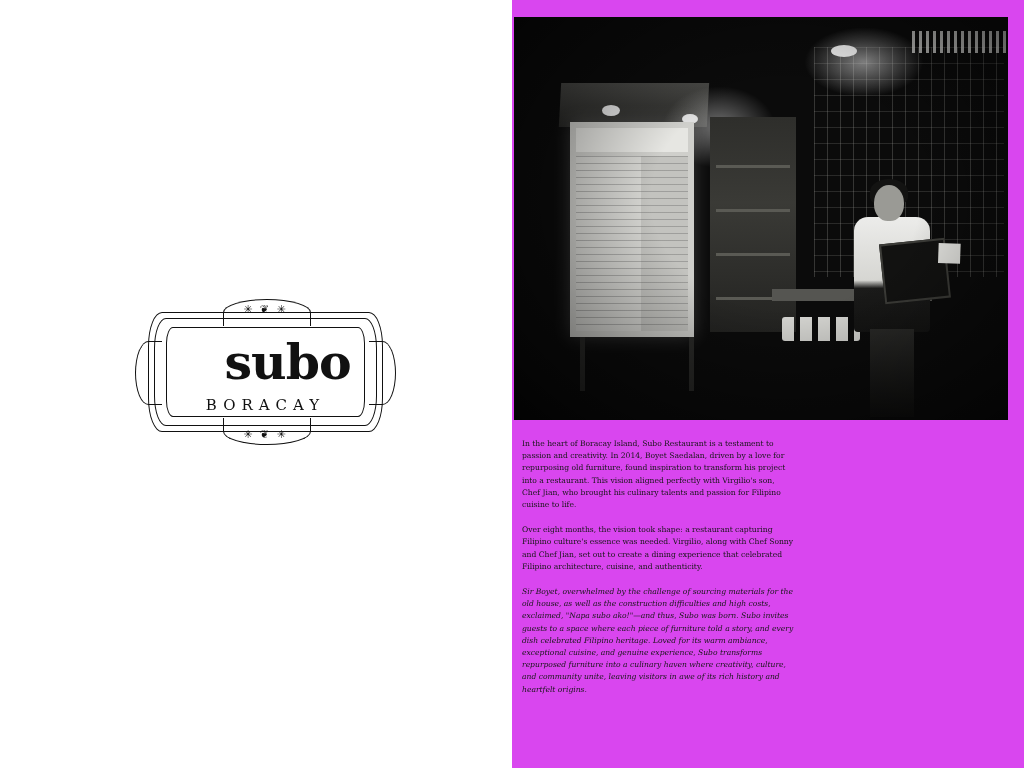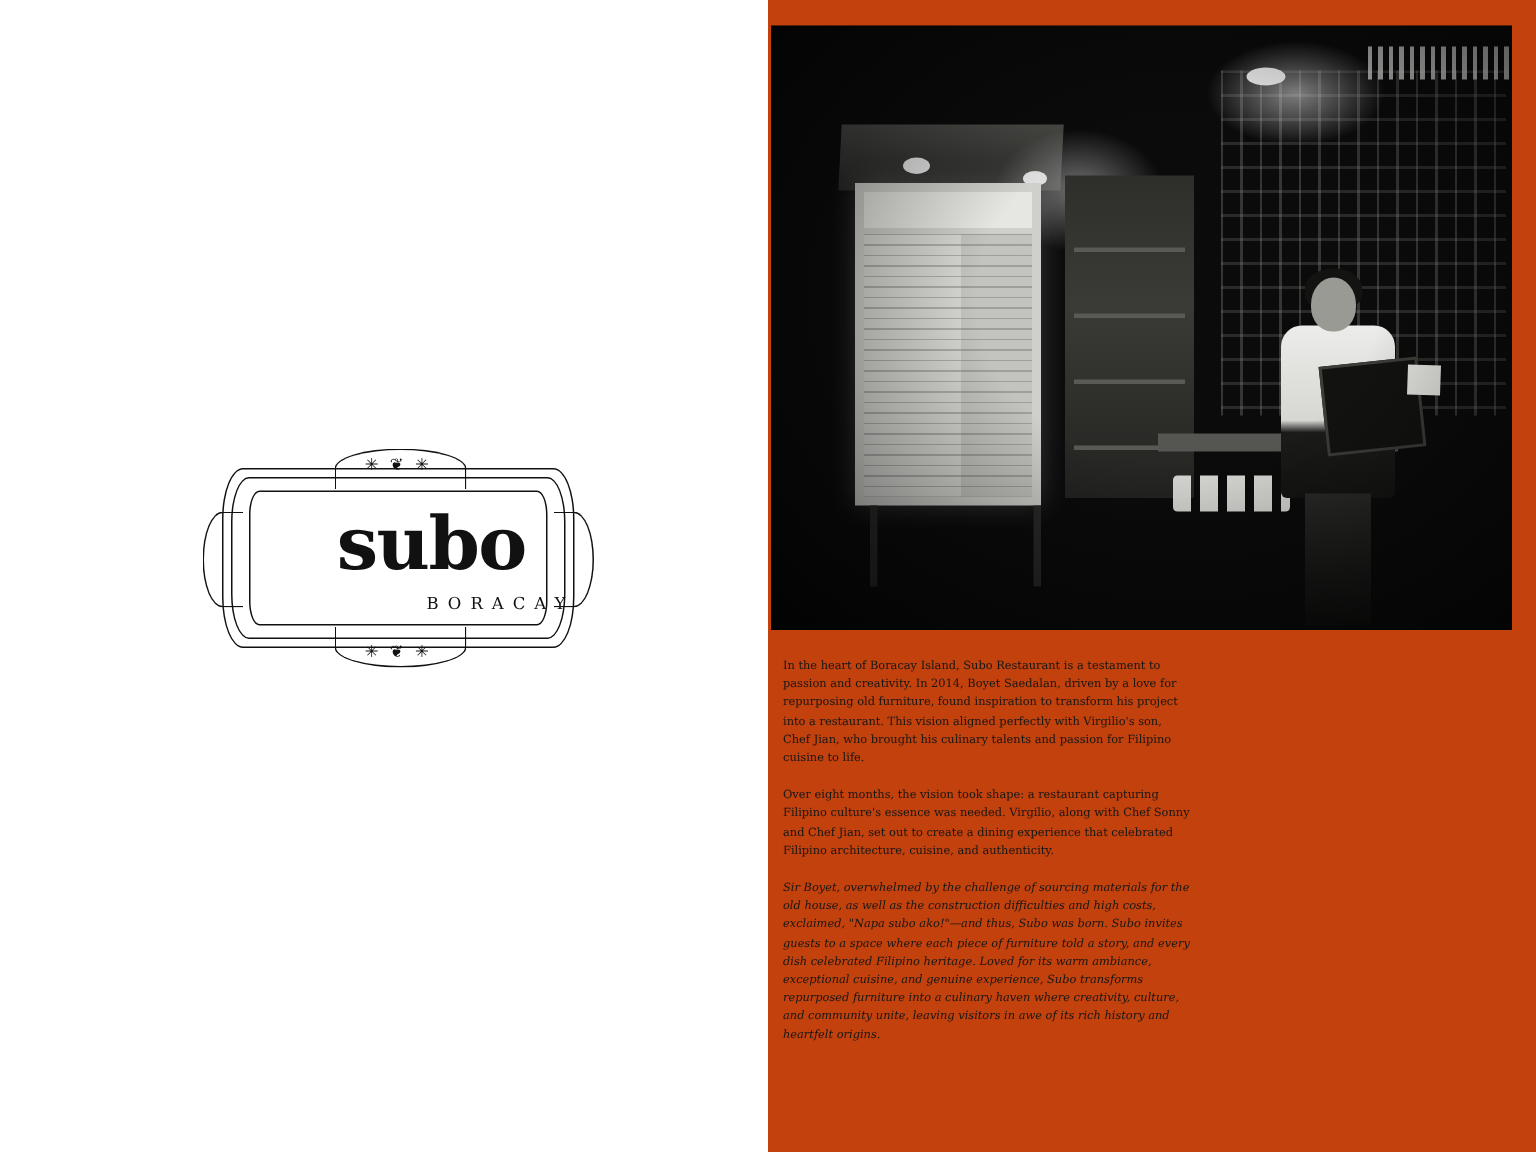--- a/index.html
+++ b/index.html
@@ -103,35 +103,35 @@
     font-weight: 700;
     letter-spacing: -1px;
     line-height: 1;
     color: #111;
     margin-left: 44px;
   }
   .logo-sub {
     position: absolute;
     left: 0; right: 0;
     top: 84px;
-    text-align: right;
+    text-align: center;
     font-family: "DejaVu Serif", serif;
-    font-size: 11px;
+    font-size: 15px;
     letter-spacing: 6px;
     color: #111;
   }
 
   
   .right-page {
     position: absolute;
     left: 512px;
     top: 0;
     width: 512px;
     height: 768px;
-    background: #c2410c;
+    background: #d946ef;
   }
 
   .photo {
     position: absolute;
     left: 2px;
     top: 17px;
     width: 494px;
     height: 403px;
     background: #0b0b0b;
     overflow: hidden;

